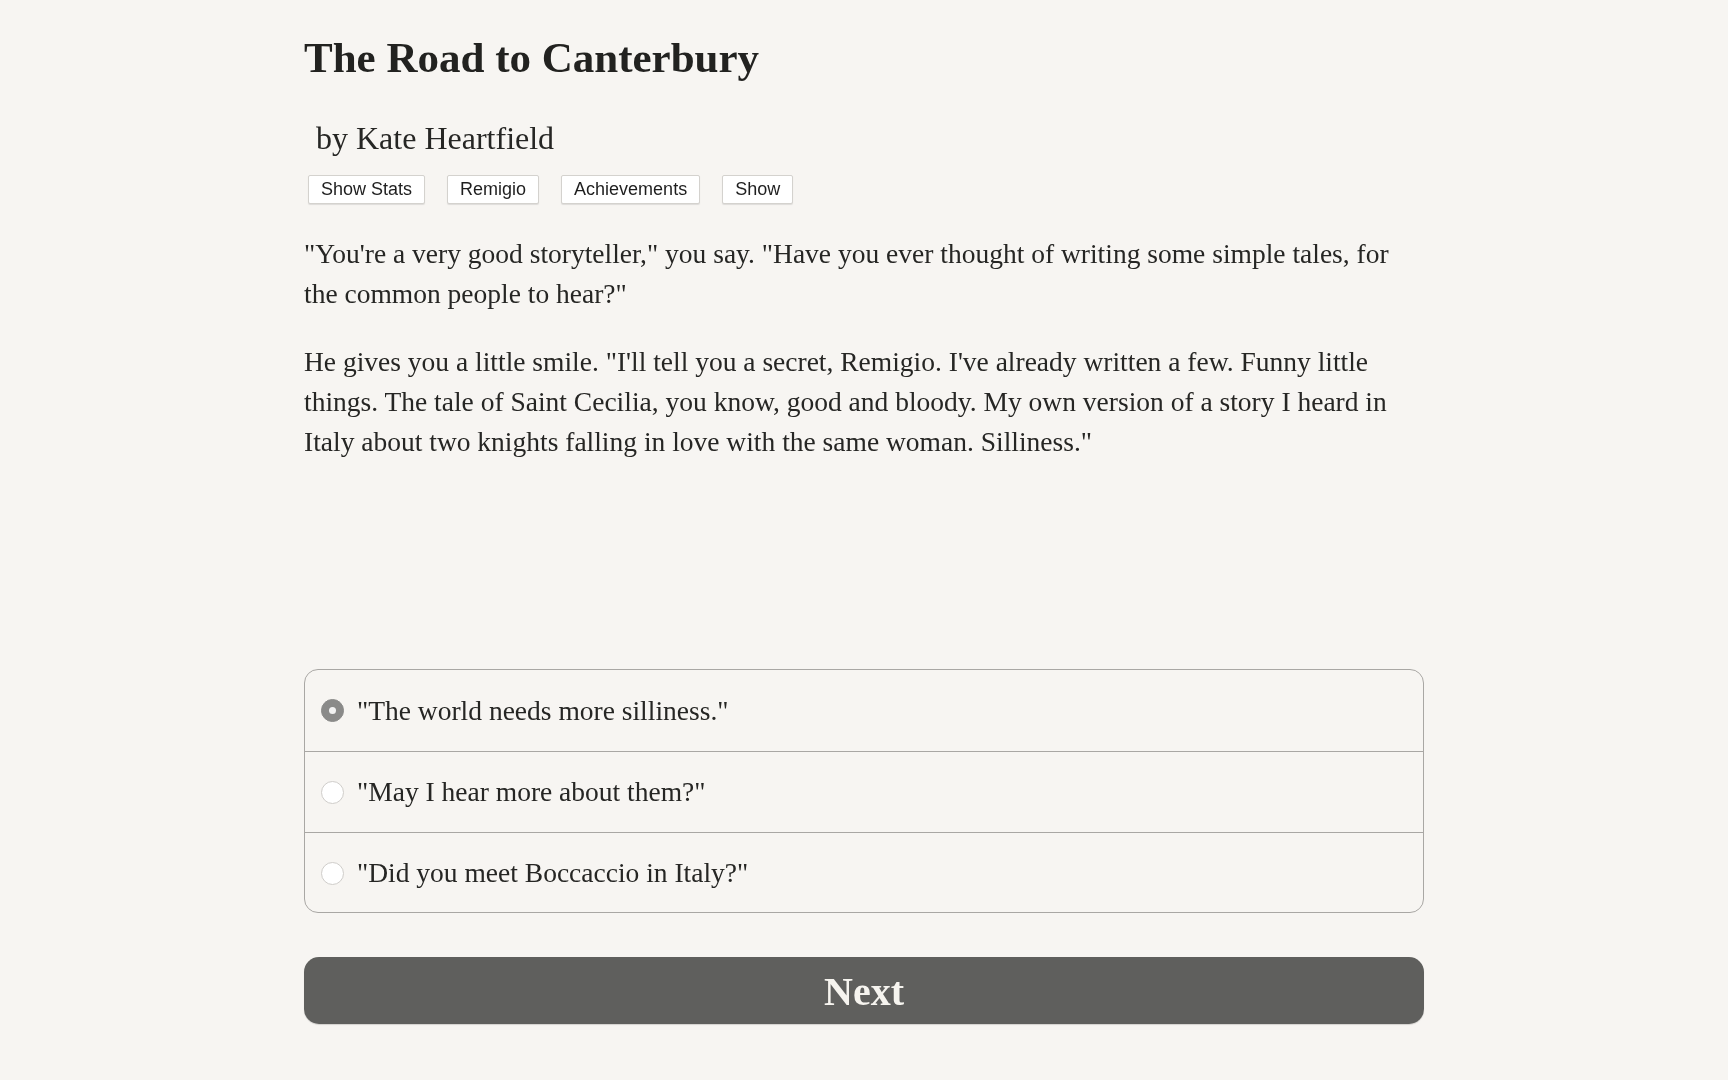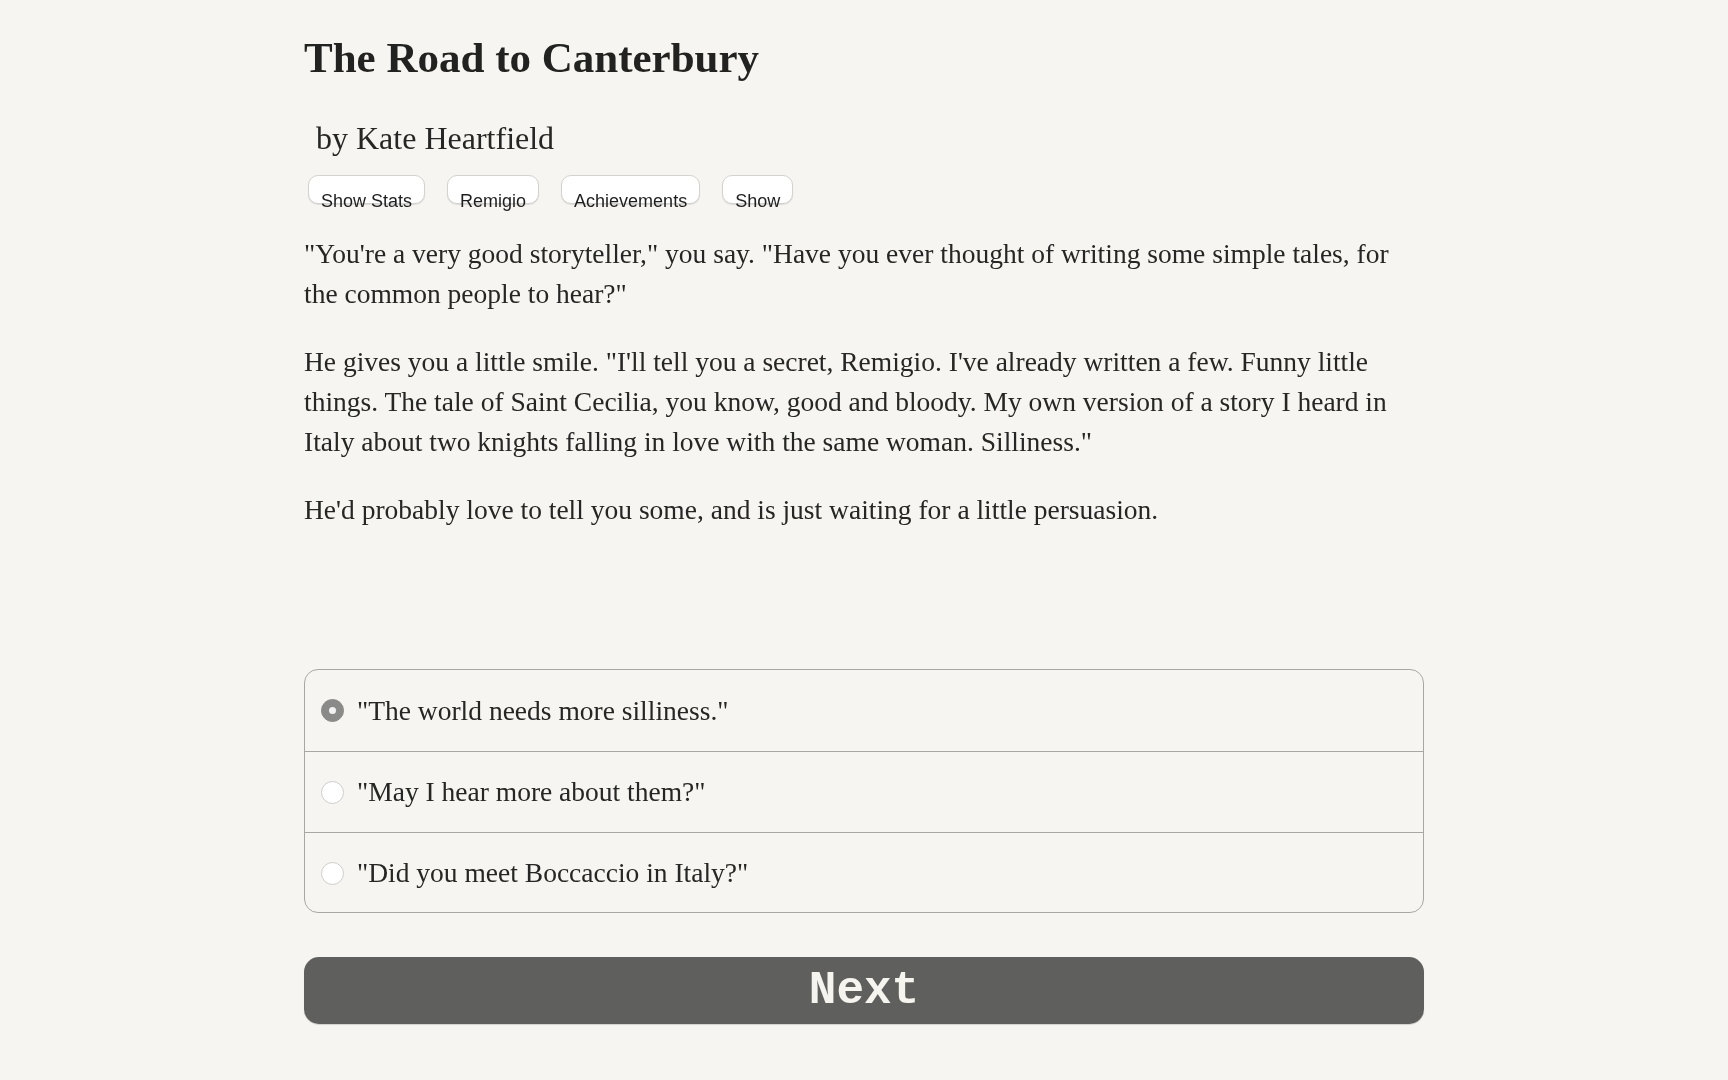--- a/index.html
+++ b/index.html
@@ -47,24 +47,24 @@
       position: absolute;
       left: 4px;
       top: 175px;
       height: 29px;
       display: flex;
       gap: 22px;
     }
     .tb-btn {
       height: 29px;
       box-sizing: border-box;
-      padding: 12px 12px;
+      padding: 0 12px;
       background: #ffffff;
       border: 1px solid #d4d2ce;
-      border-radius: 10px;
+      border-radius: 2px;
       box-shadow: 0 1px 1px rgba(0,0,0,0.10);
       font-family: "Liberation Sans", "DejaVu Sans", sans-serif;
       font-size: 18px;
       line-height: 27px;
       color: #1e1e1e;
       cursor: pointer;
       white-space: nowrap;
     }
     .story {
       position: absolute;
@@ -137,23 +137,23 @@
       position: absolute;
       left: 0;
       top: 957px;
       width: 1120px;
       height: 67px;
       box-sizing: border-box;
       border: none;
       border-radius: 15px;
       background: #5f5f5d;
       color: #f6f4ef;
-      font-family: Liberation Mono, monospace;
+      font-family: Liberation Serif, serif;
       font-weight: bold;
-      font-size: 46px;
+      font-size: 40px;
       line-height: 67px;
       text-align: center;
       cursor: pointer;
       box-shadow: 0 1px 1px rgba(0,0,0,0.15);
     }
   </style>
 </head>
 <body>
 
 <div class="page">
@@ -163,21 +163,20 @@
   <div class="toolbar">
     <button class="tb-btn">Show Stats</button>
     <button class="tb-btn">Remigio</button>
     <button class="tb-btn">Achievements</button>
     <button class="tb-btn">Show</button>
   </div>
 
   <div class="story">
     <p>"You're a very good storyteller," you say. "Have you ever thought of writing some simple tales, for the common people to hear?"</p>
     <p>He gives you a little smile. "I'll tell you a secret, Remigio. I've already written a few. Funny little things. The tale of Saint Cecilia, you know, good and bloody. My own version of a story I heard in Italy about two knights falling in love with the same woman. Silliness."</p>
-    <p>He'd probably love to tell you some, and is just waiting for a little persuasion.</p>
   </div>
 
   <div class="choices">
     <div class="choice">
       <span class="radio checked"></span>
       <span class="choice-label">"The world needs more silliness."</span>
     </div>
     <div class="choice">
       <span class="radio"></span>
       <span class="choice-label">"May I hear more about them?"</span>

